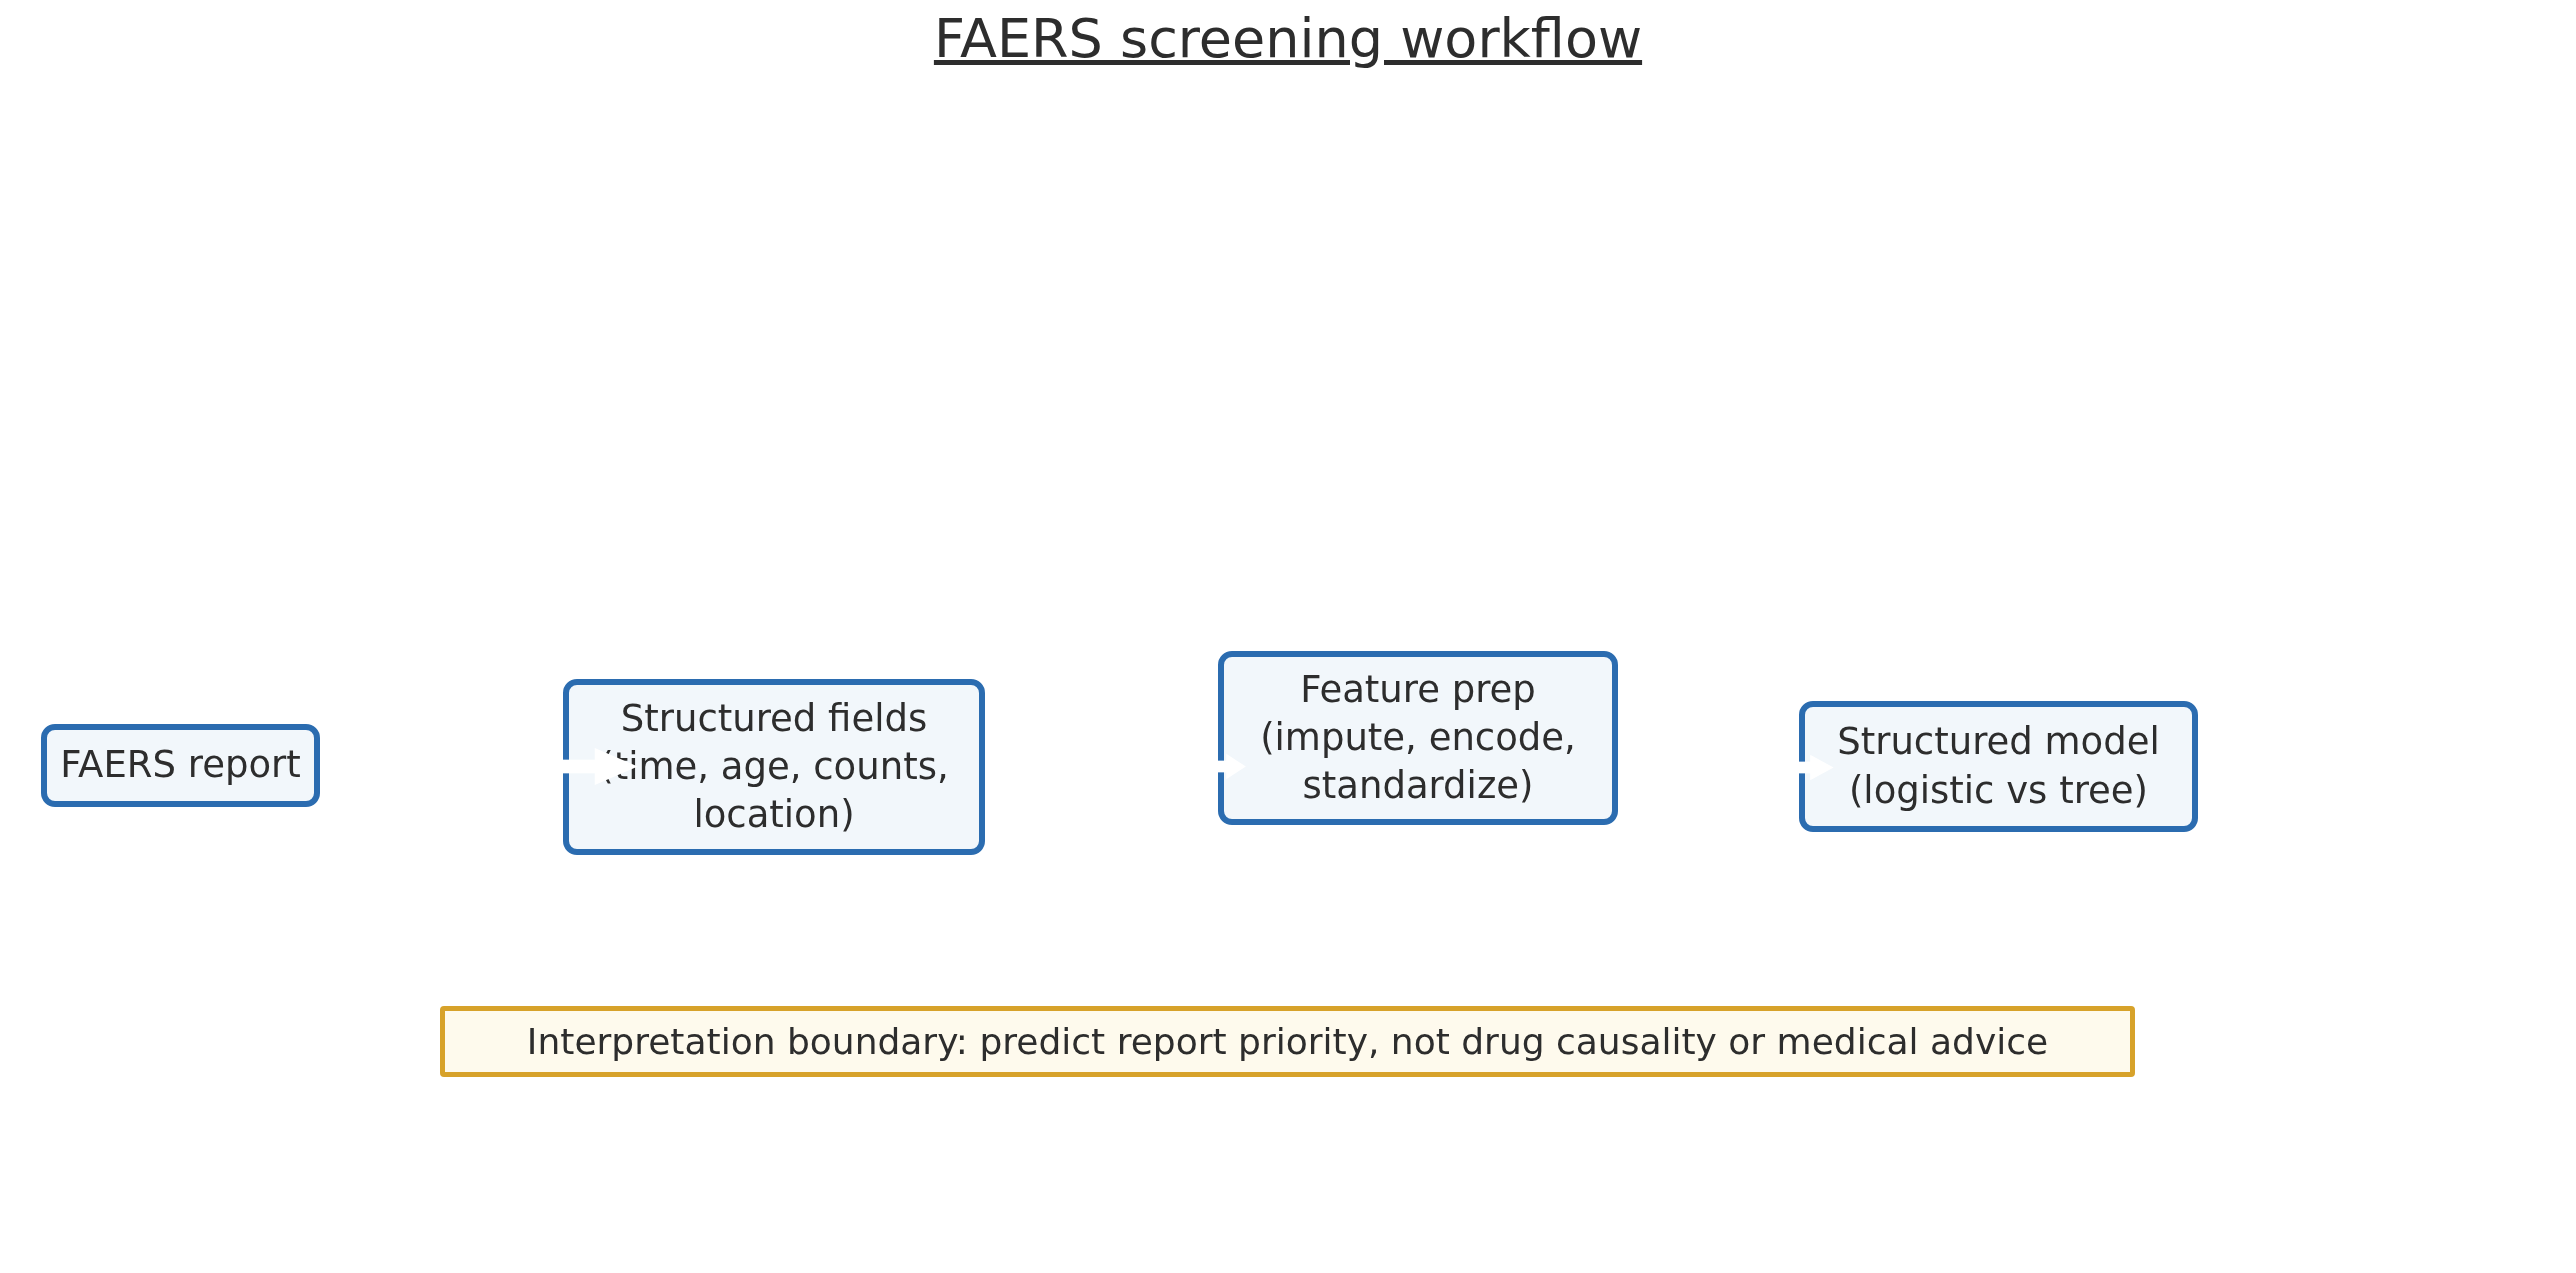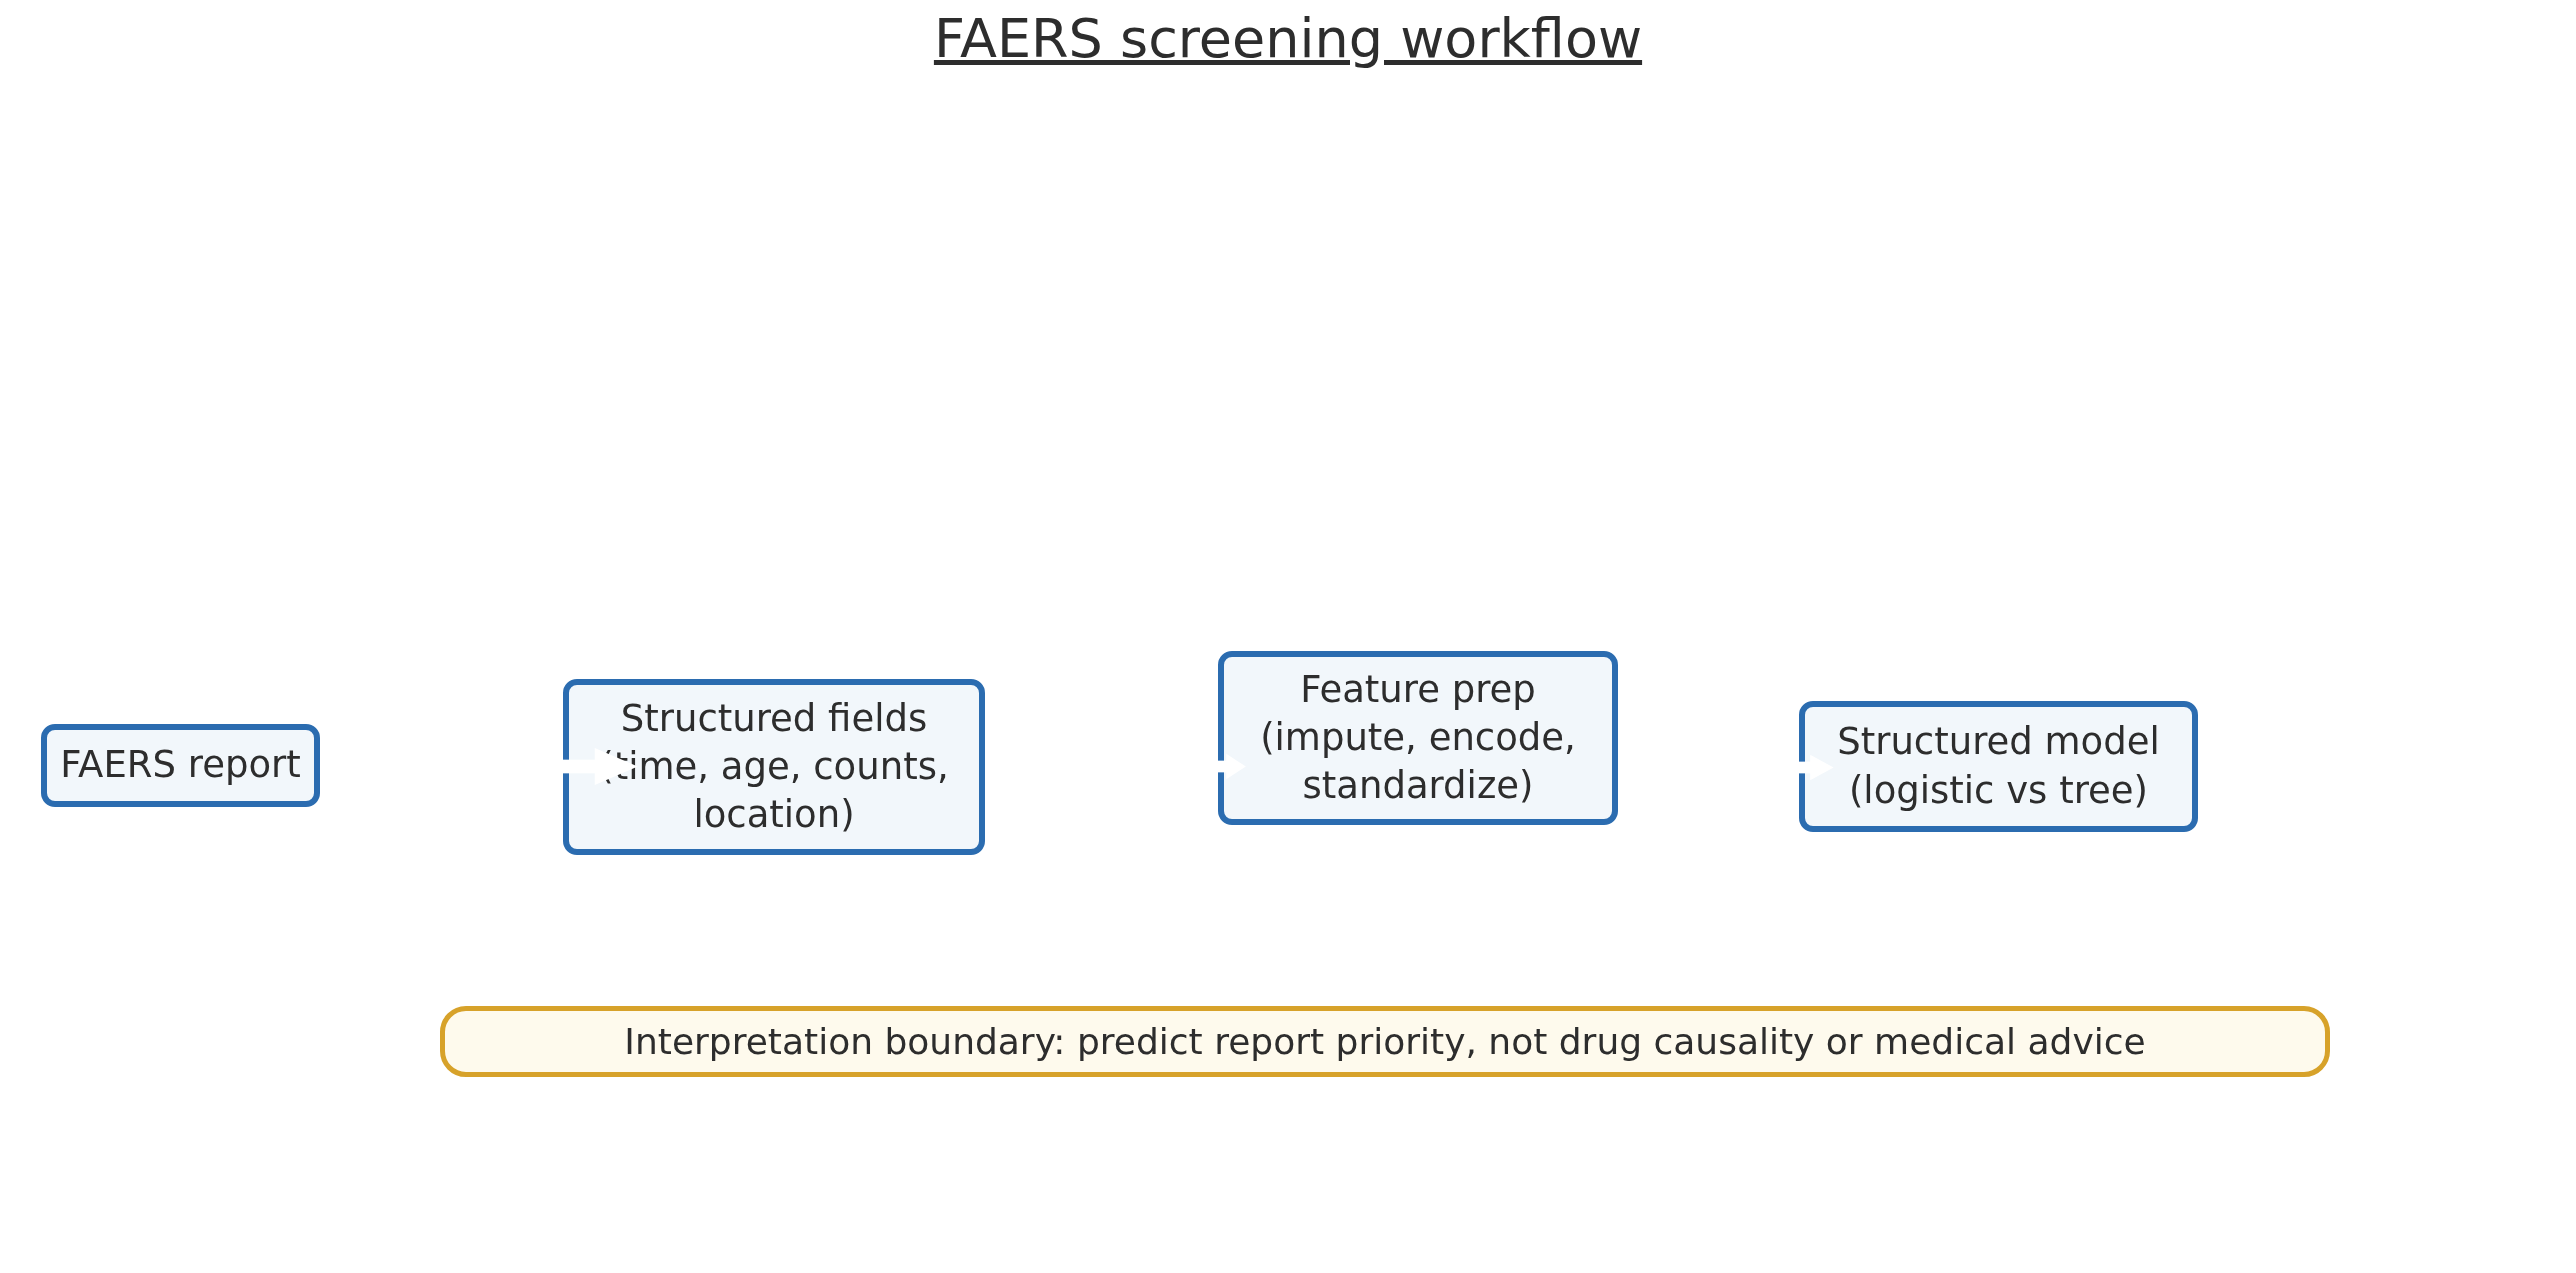--- a/index.html
+++ b/index.html
@@ -47,26 +47,26 @@
     color: var(--text, #2d2d2d);
   }
   .node-1 { left: 41px;   top: 724px; width: 279px; height: 83px;  }
   .node-2 { left: 563px;  top: 679px; width: 422px; height: 176px; }
   .node-3 { left: 1218px; top: 651px; width: 400px; height: 174px; }
   .node-4 { left: 1799px; top: 701px; width: 399px; height: 131px; }
   .note-box {
     position: absolute;
     left: 440px;
     top: 1006px;
-    width: 1890px;
+    width: 1695px;
     height: 71px;
     box-sizing: border-box;
     border: 5px solid var(--note-border, #d7a22a);
     background: var(--note-fill, #fefaed);
-    border-radius: 26px;
+    border-radius: 4px;
     display: flex;
     align-items: center;
     justify-content: center;
     text-align: center;
     font-size: 36px;
     color: var(--text, #2d2d2d);
   }
   
   .arrow {
     position: absolute;

